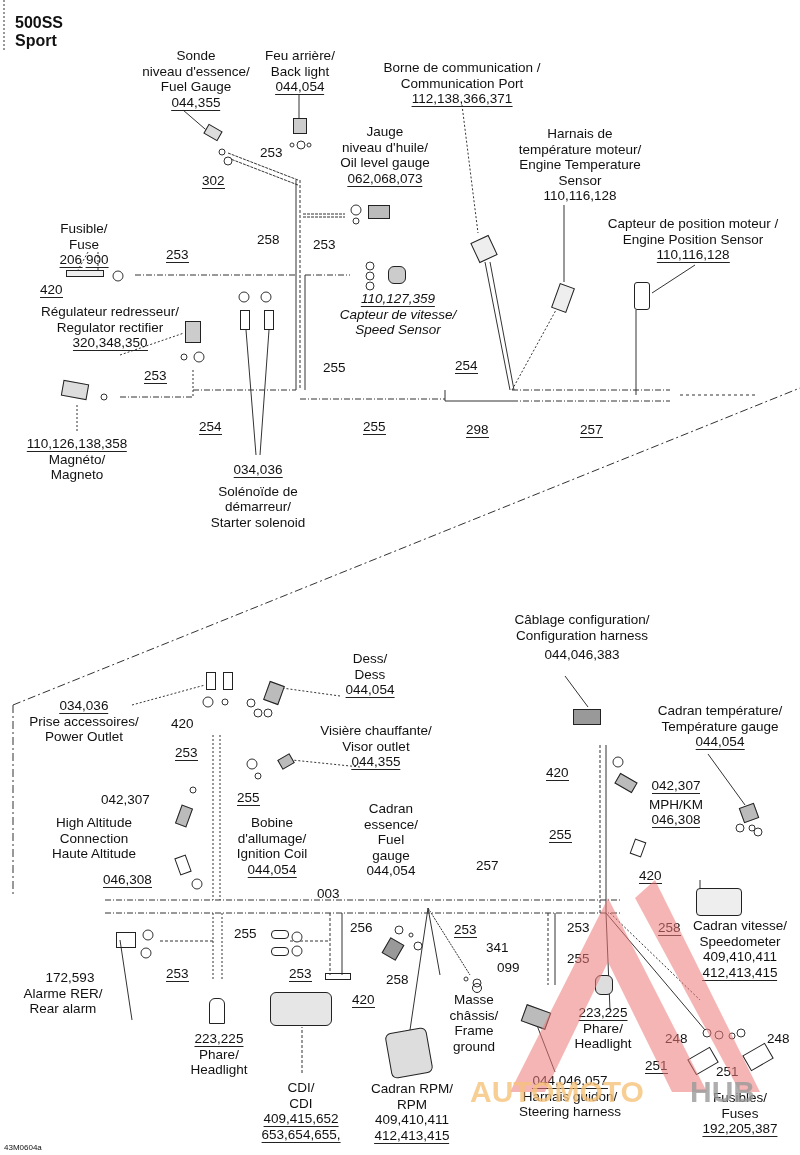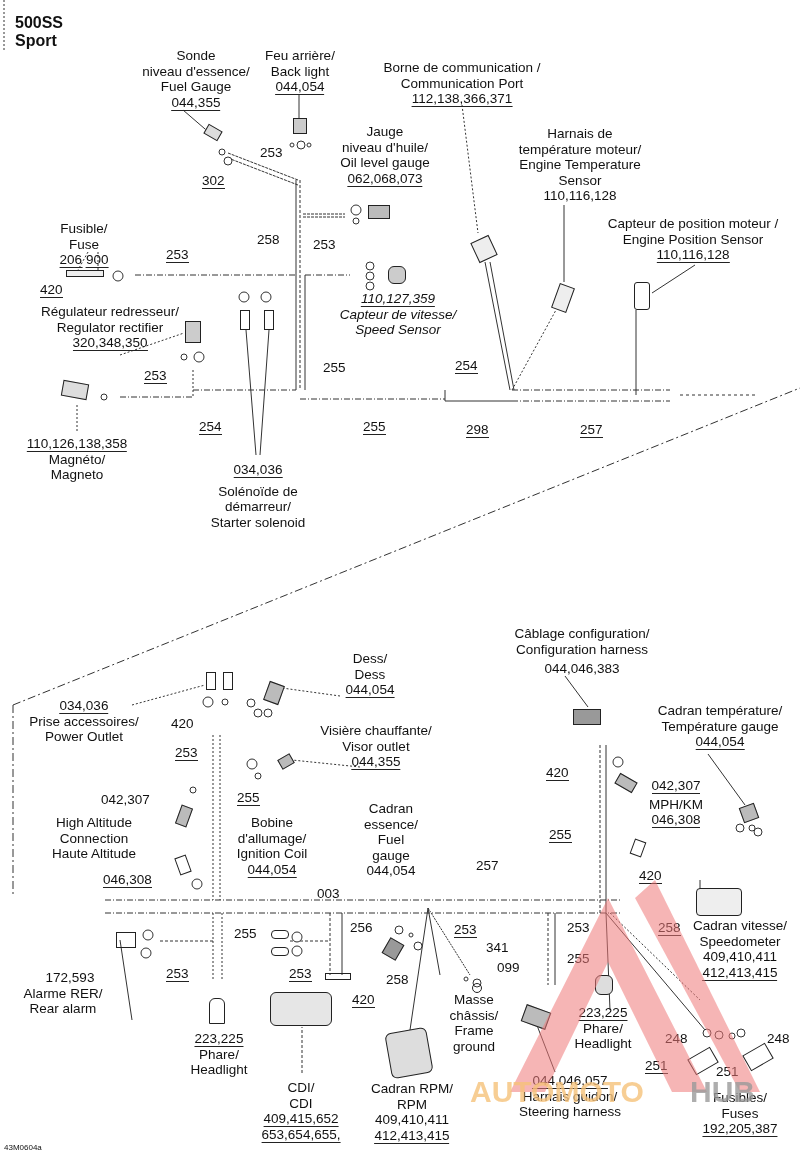--- a/index.html
+++ b/index.html
@@ -283,21 +283,21 @@
     <div>Ignition Coil</div>
   <div><span class="u">044,054</span></div>
 </div>
 <div class="lbl" style="left:391px;top:801px;">
   <div>Cadran</div>
     <div>essence/</div>
     <div>Fuel</div>
     <div>gauge</div>
   <div>044,054</div>
 </div>
-<div class="lbl" style="left:582px;top:626px;">
+<div class="lbl" style="left:582px;top:612px;">
   <div>Câblage configuration/</div>
     <div>Configuration harness</div>
   <div style="margin-top:4px">044,046,383</div>
 </div>
 <div class="lbl" style="left:720px;top:703px;">
   <div>Cadran température/</div>
     <div>Température gauge</div>
   <div><span class="u">044,054</span></div>
 </div>
 <div class="lbl" style="left:676px;top:778px;">

